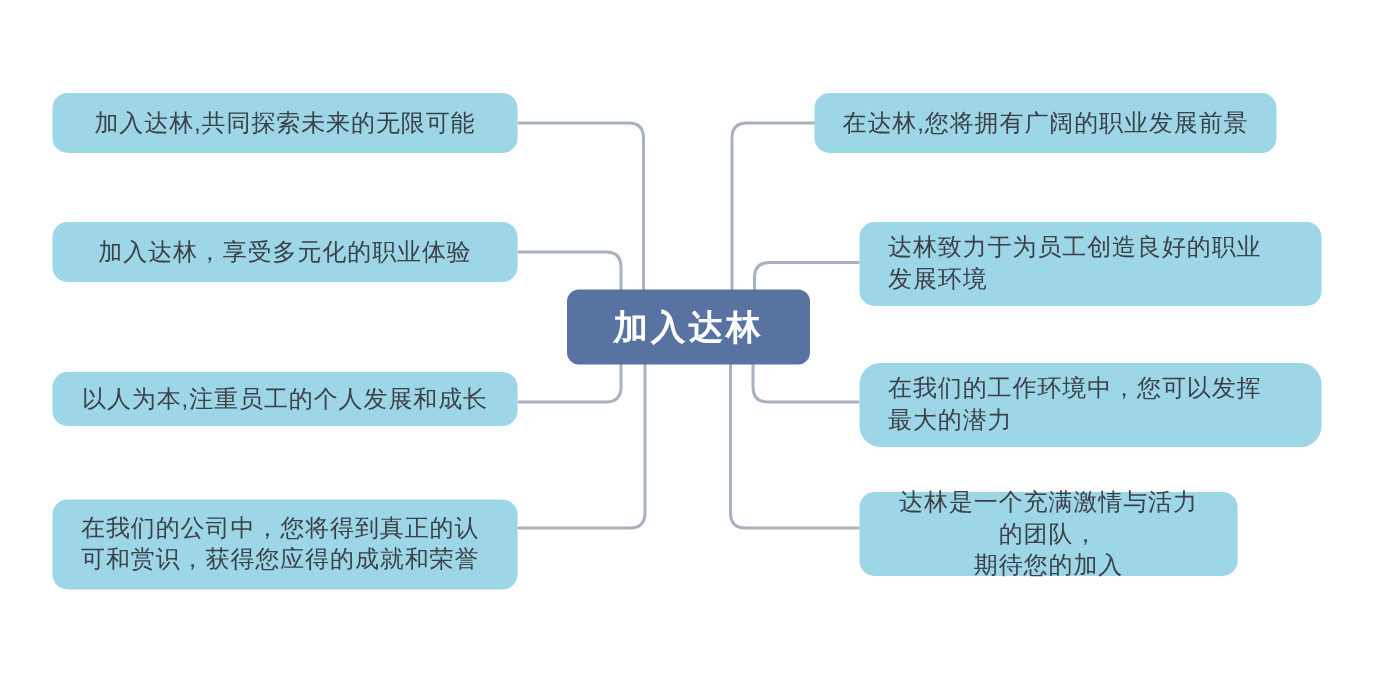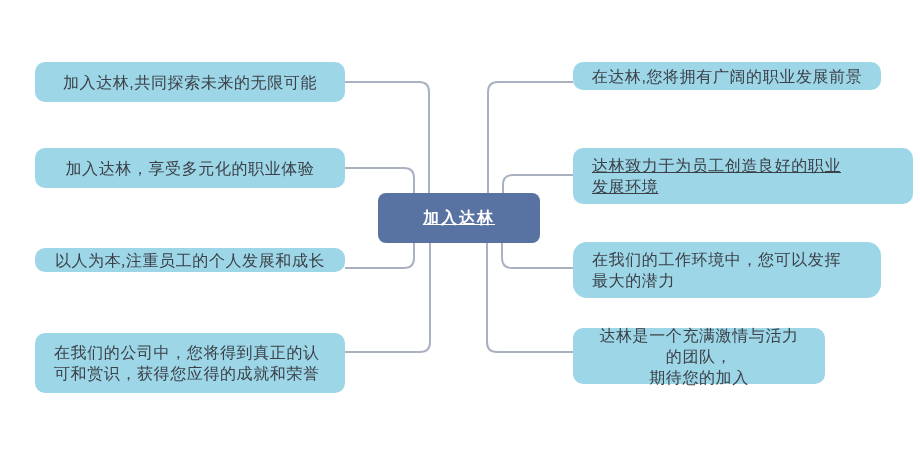--- a/index.html
+++ b/index.html
@@ -56,24 +56,23 @@
   }
   .center-node {
     position: absolute;
     z-index: 3;
     background: var(--center-bg);
     color: var(--center-text);
     border-radius: 8px;
     display: flex;
     align-items: center;
     justify-content: center;
-    font-size: 16px;
+    font-size: 23px;
     font-weight: bold;
     letter-spacing: 2px;
-    text-decoration: underline;
   }
 </style>
 </head>
 <body>
 
 <div class="canvas">
 
   <svg class="connectors" width="920" height="450" viewBox="0 0 920 450" aria-hidden="true">
     <path d="M345 82 H419 Q429 82 429 92 V195"></path>
     <path d="M345 168 H404 Q414 168 414 178 V195"></path>
@@ -82,28 +81,28 @@
     <path d="M573 82 H498 Q488 82 488 92 V195"></path>
     <path d="M573 175 H513 Q503 175 503 185 V195"></path>
     <path d="M573 268 H512 Q502 268 502 258 V241"></path>
     <path d="M573 352 H497 Q487 352 487 342 V241"></path>
   </svg>
 
   <div class="branch" style="left:35px; top:148px; width:310px; height:40px;">加入达林，享受多元化的职业体验</div>
 
   <div class="branch" style="left:35px; top:62px; width:310px; height:40px;">加入达林,共同探索未来的无限可能</div>
 
-  <div class="branch" style="left:35px; top:248px; width:310px; height:24px;font-family:Liberation Serif, serif;">以人为本,注重员工的个人发展和成长</div>
+  <div class="branch" style="left:35px; top:248px; width:310px; height:36px;">以人为本,注重员工的个人发展和成长</div>
 
   <div class="branch multi" style="left:35px; top:333px; width:310px; height:60px;">在我们的公司中，您将得到真正的认
 可和赏识，获得您应得的成就和荣誉</div>
 
-  <div class="branch" style="left:573px; top:62px; width:308px; height:28px;">在达林,您将拥有广阔的职业发展前景</div>
+  <div class="branch" style="left:543px; top:62px; width:308px; height:40px;">在达林,您将拥有广阔的职业发展前景</div>
 
-  <div class="branch multi" style="left:573px; top:148px; width:340px; height:56px;text-decoration:underline;">达林致力于为员工创造良好的职业
+  <div class="branch multi" style="left:573px; top:148px; width:308px; height:56px;">达林致力于为员工创造良好的职业
 发展环境</div>
 
   <div class="branch multi" style="left:573px; top:242px; width:308px; height:56px;border-radius:14px;">在我们的工作环境中，您可以发挥
 最大的潜力</div>
 
   <div class="branch multi" style="left:573px; top:328px; width:252px; height:56px;text-align:center;">达林是一个充满激情与活力的团队，
 期待您的加入</div>
 
   <div class="center-node" style="left:378px; top:193px; width:162px; height:50px;">加入达林</div>
 

